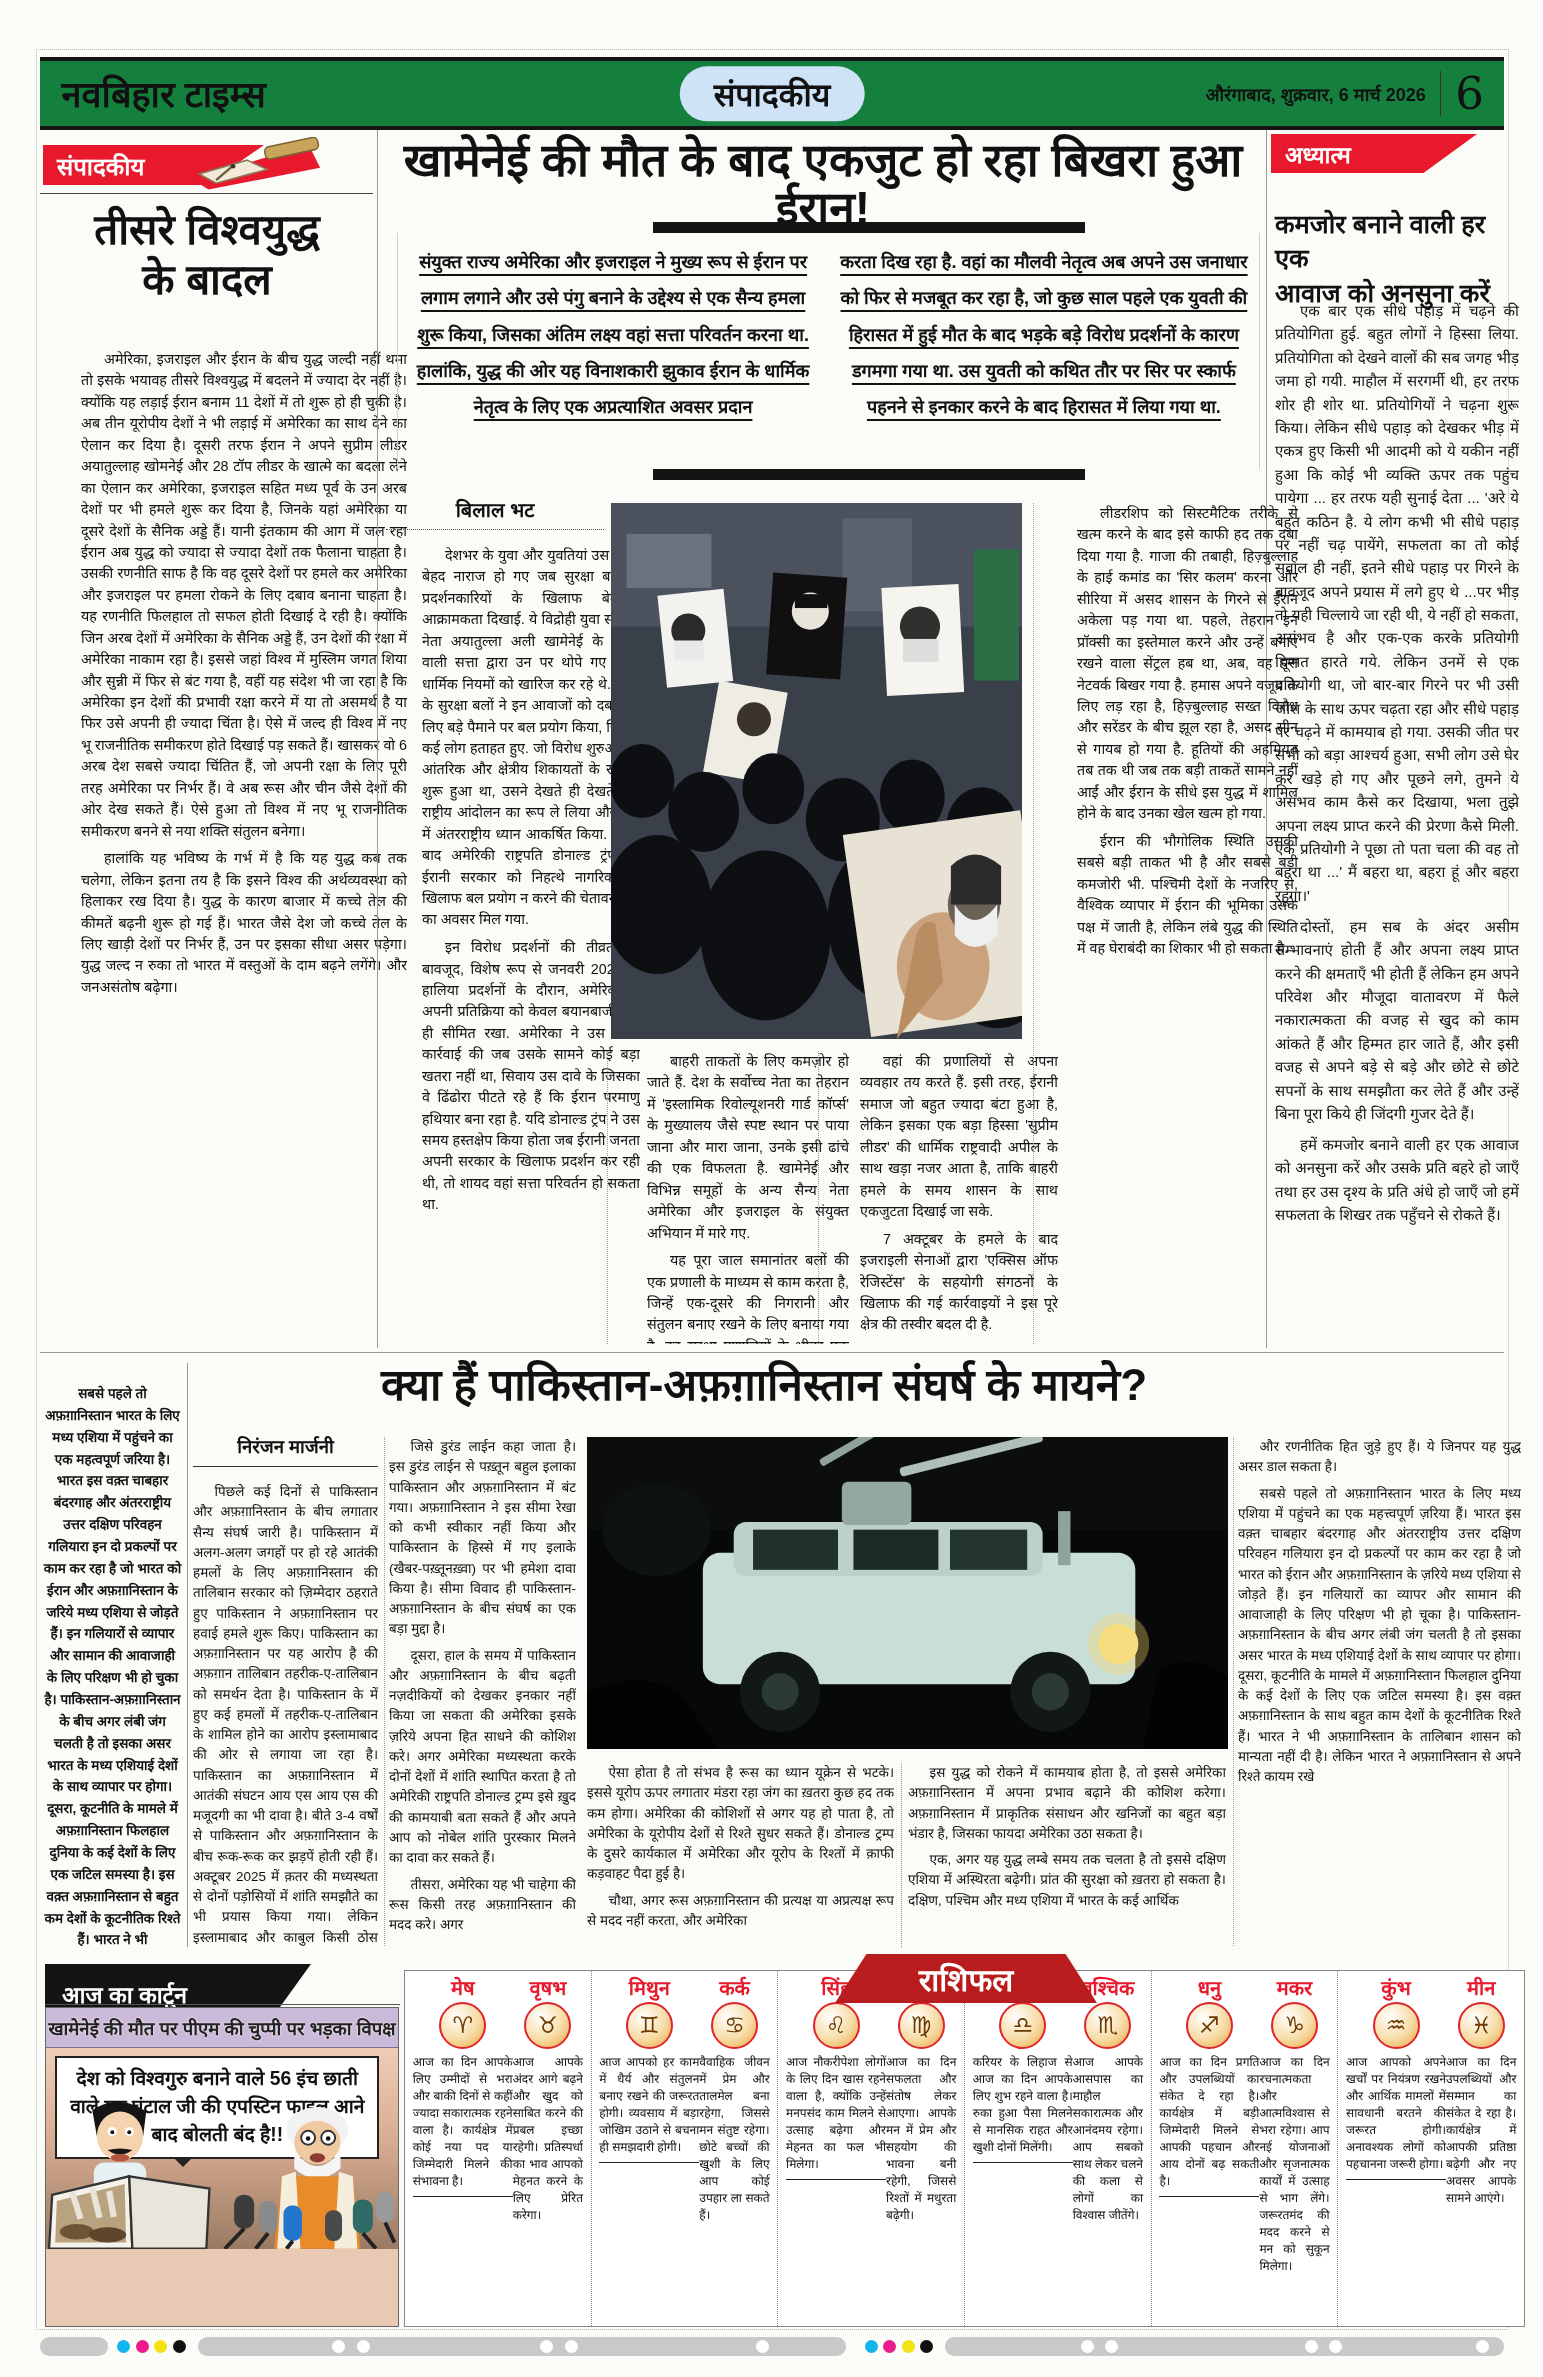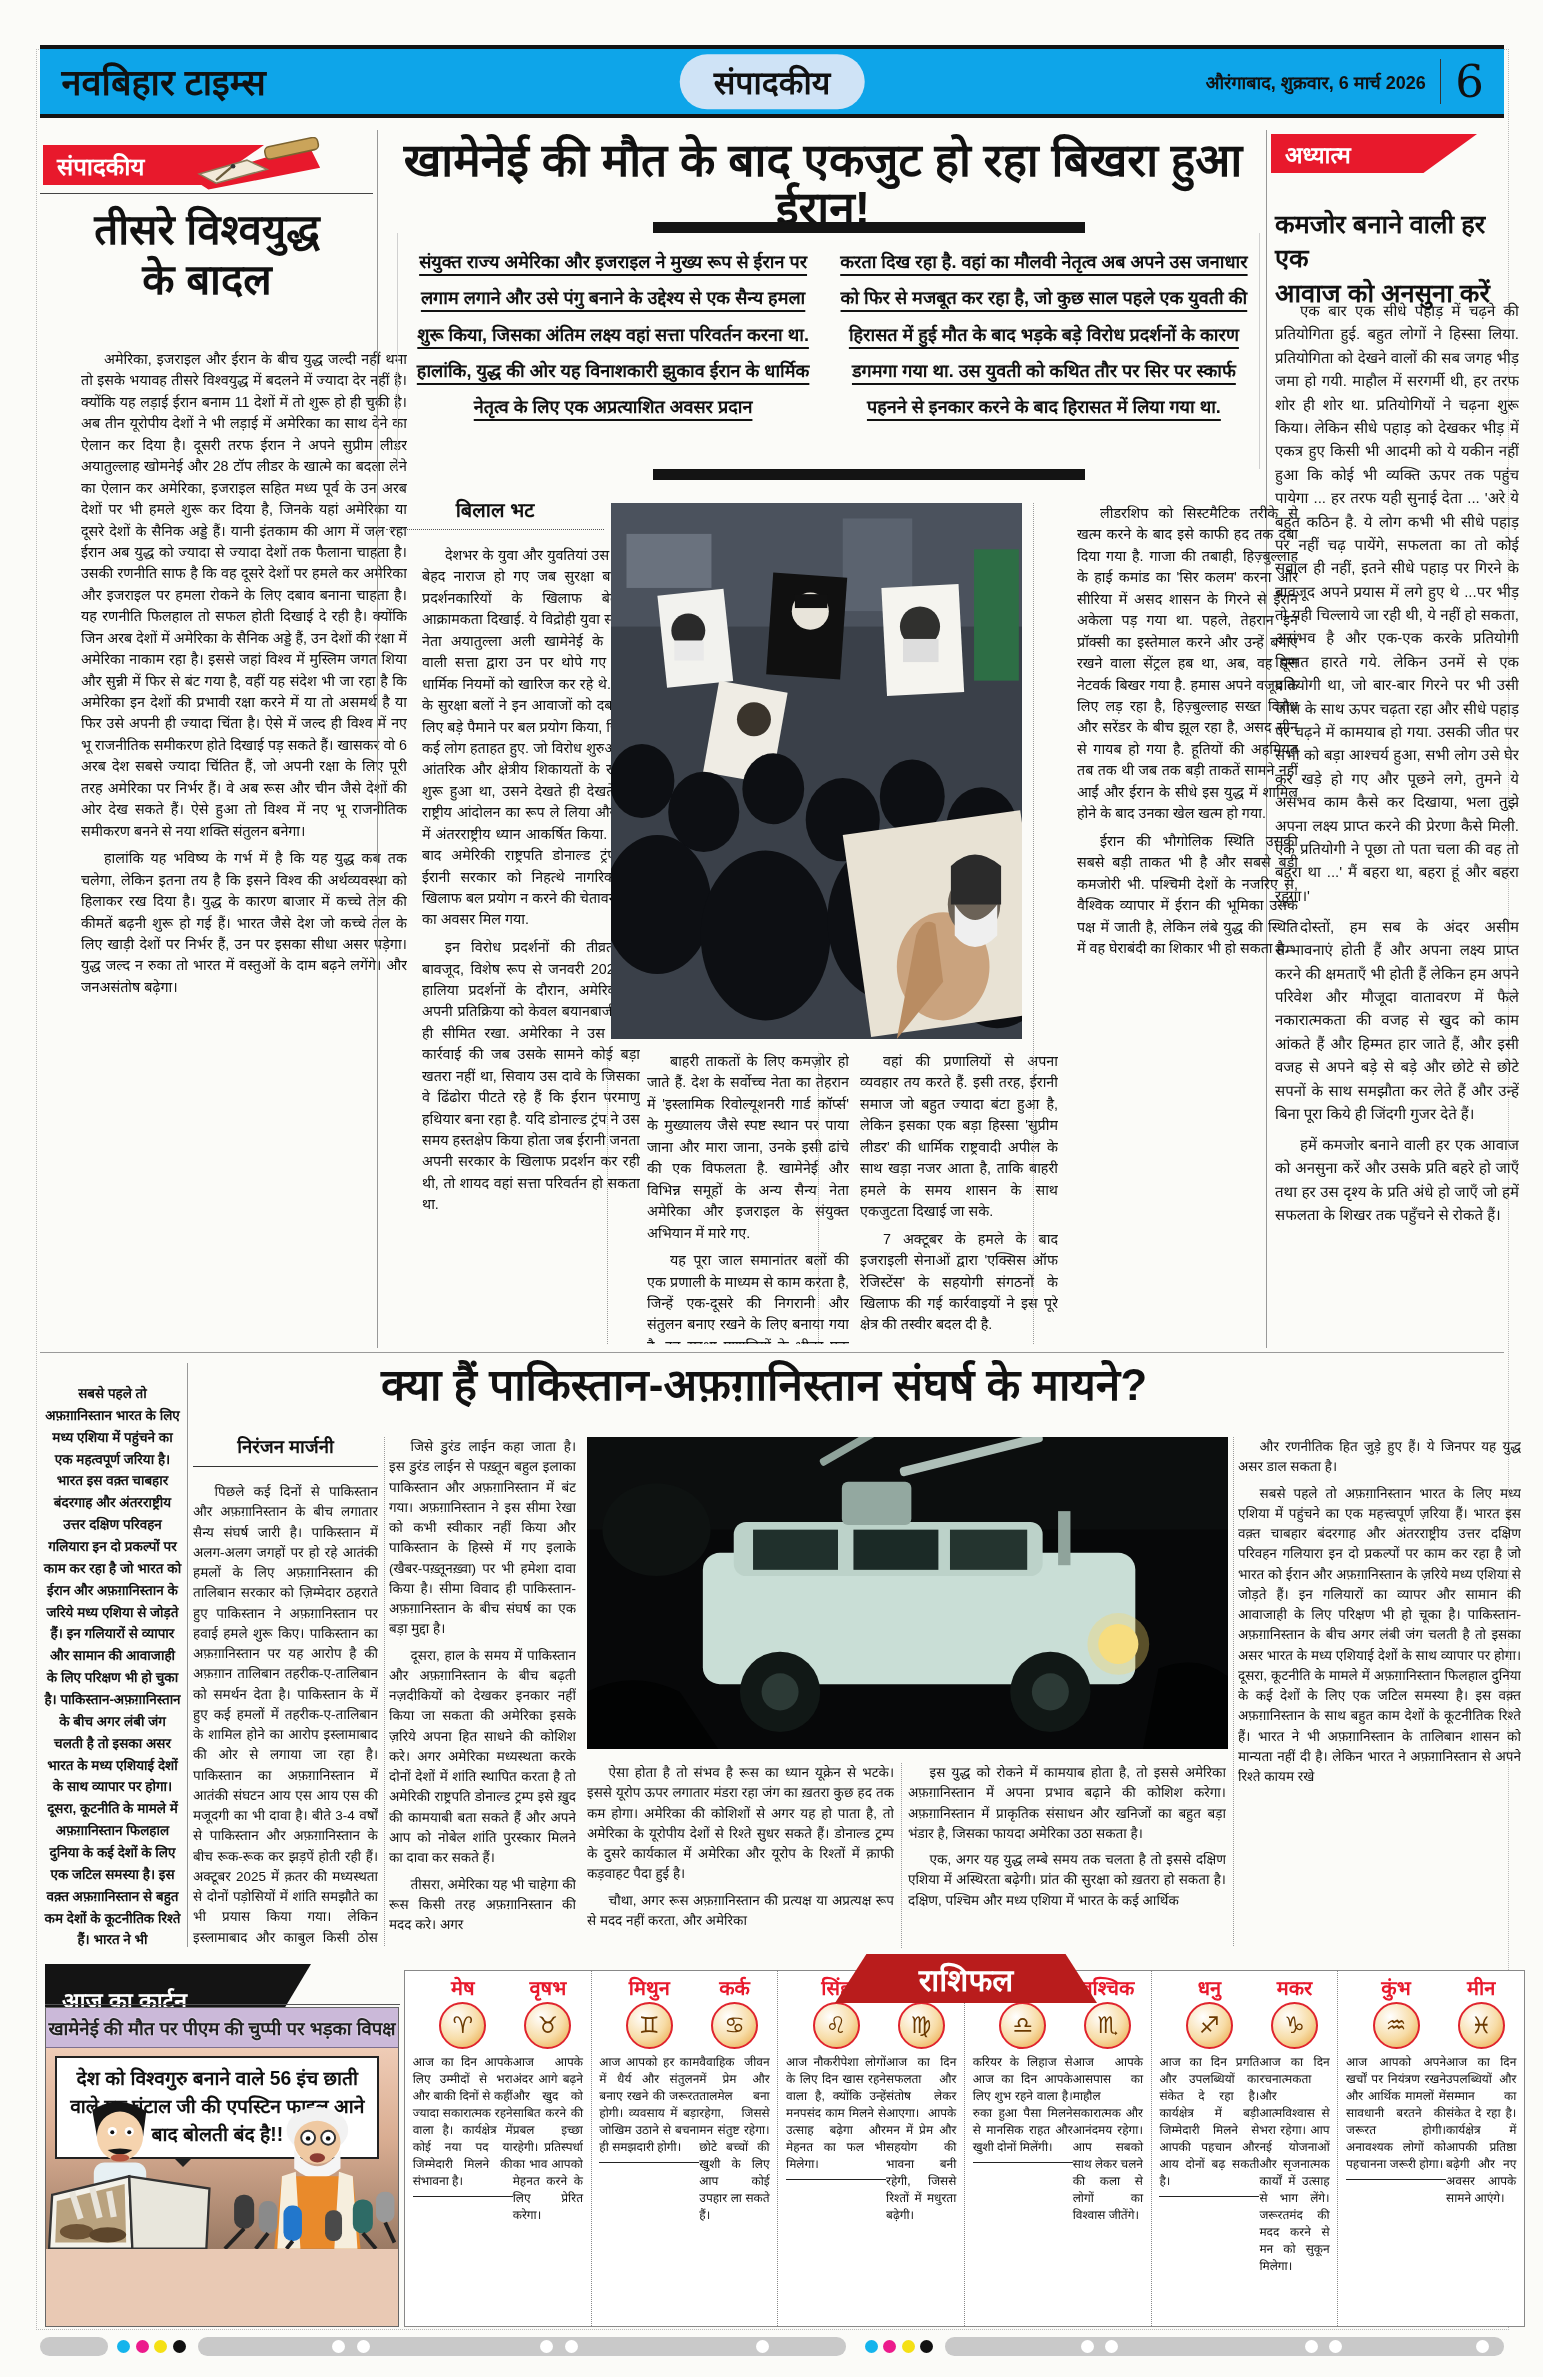--- a/index.html
+++ b/index.html
@@ -3,21 +3,21 @@
 <meta charset="utf-8">
 <style>
   html,body{margin:0;padding:0;}
   body{
     width:1544px;height:2377px;position:relative;background:#fbfbf8;
     font-family:"Liberation Sans","DejaVu Sans",sans-serif;color:#111;overflow:hidden;
   }
   .abs{position:absolute;}
   .frame{left:36px;top:49px;width:1471px;height:2279px;border:0.8px dotted #b9b9b9;pointer-events:none;}
   
-  .masthead{left:40px;top:45px;width:1464px;height:65px;background:#0ea5e9;
+  .masthead{left:40px;top:57px;width:1464px;height:65px;background:#15803d;
     border-top:4.6px solid #141414;border-bottom:4.6px solid #141414;display:flex;align-items:center;}
   .paper{font-size:36px;font-weight:bold;letter-spacing:0;padding-left:21.6px;white-space:nowrap;}
   .section-pill{position:absolute;left:50%;top:50%;transform:translate(-50%,-50%);
     background:#cfe3f6;border-radius:29px;padding:6.2px 34px;font-size:32px;font-weight:bold;}
   .mast-right{margin-left:auto;display:flex;align-items:center;gap:14px;padding-right:12.4px;}
   .dateline{font-size:18px;font-weight:bold;white-space:nowrap;}
   .mast-vr{width:1.5px;height:45px;background:#333;}
   .pageno{font-size:45px;font-weight:normal;font-family:"DejaVu Serif","Liberation Serif",serif;padding-right:7.7px;}
   
   .label-red{background:#e8192c;color:#fff;font-weight:bold;display:flex;align-items:center;
@@ -62,21 +62,21 @@
   .pcol{font-size:13.5px;line-height:1.5;text-align:justify;overflow:hidden;}
   .pcol p{margin:0 0 6.2px;text-indent:21.6px;}
   .pcol1{left:193px;top:1482px;width:185px;height:465px;}
   .pcol2{left:389px;top:1437px;width:187px;height:509px;}
   .photo-military{left:587px;top:1437px;width:641px;height:312px;overflow:hidden;background:#060708;}
   .pu1{left:587px;top:1763px;width:307px;height:185px;}
   .pu2{left:908px;top:1763px;width:318px;height:185px;}
   .pright{left:1238px;top:1437px;width:283px;height:511px;}
   
   .banner-black{background:#141414;color:#fff;font-weight:bold;display:flex;align-items:center;
-    padding:16px 17px;clip-path:polygon(0 0,100% 0,84% 100%,0 100%);}
+    padding:10px 17px;clip-path:polygon(0 0,100% 0,84% 100%,0 100%);}
   .cartoon-box{left:45px;top:2007px;width:354px;height:320px;border:1.5px solid #666;background:#e9c9b4;box-sizing:border-box;}
   .cartoon-header{height:39px;background:#cbb9d9;border-bottom:1.5px solid #7d6f8f;display:flex;align-items:center;
     justify-content:center;font-size:18.5px;font-weight:bold;color:#222;text-shadow:0 0 2.3px #fff;}
   .cartoon-body{position:relative;height:201px;background:linear-gradient(#efccb6 0%,#d9ad92 45%,#9a7a64 100%);}
   .bubble{position:absolute;left:9.3px;top:7.7px;width:324px;background:#fff;border:2.3px solid #222;
     padding:7.7px 9.3px;font-size:19.3px;font-weight:bold;text-align:center;line-height:1.45;box-sizing:border-box;}
   .bubble::after{content:"";position:absolute;left:116px;bottom:-20px;border:10.8px solid transparent;border-top-color:#222;}
   
   .rash-banner{left:835px;top:1954px;width:262px;height:49px;background:#b91c1c;color:#fff;
     clip-path:polygon(12% 0,88% 0,100% 100%,0 100%);display:flex;align-items:center;justify-content:center;

